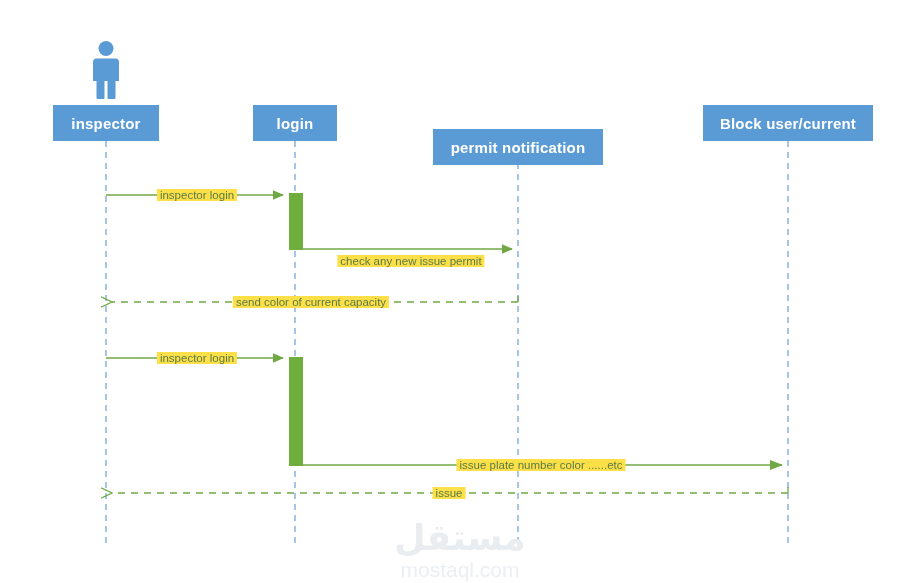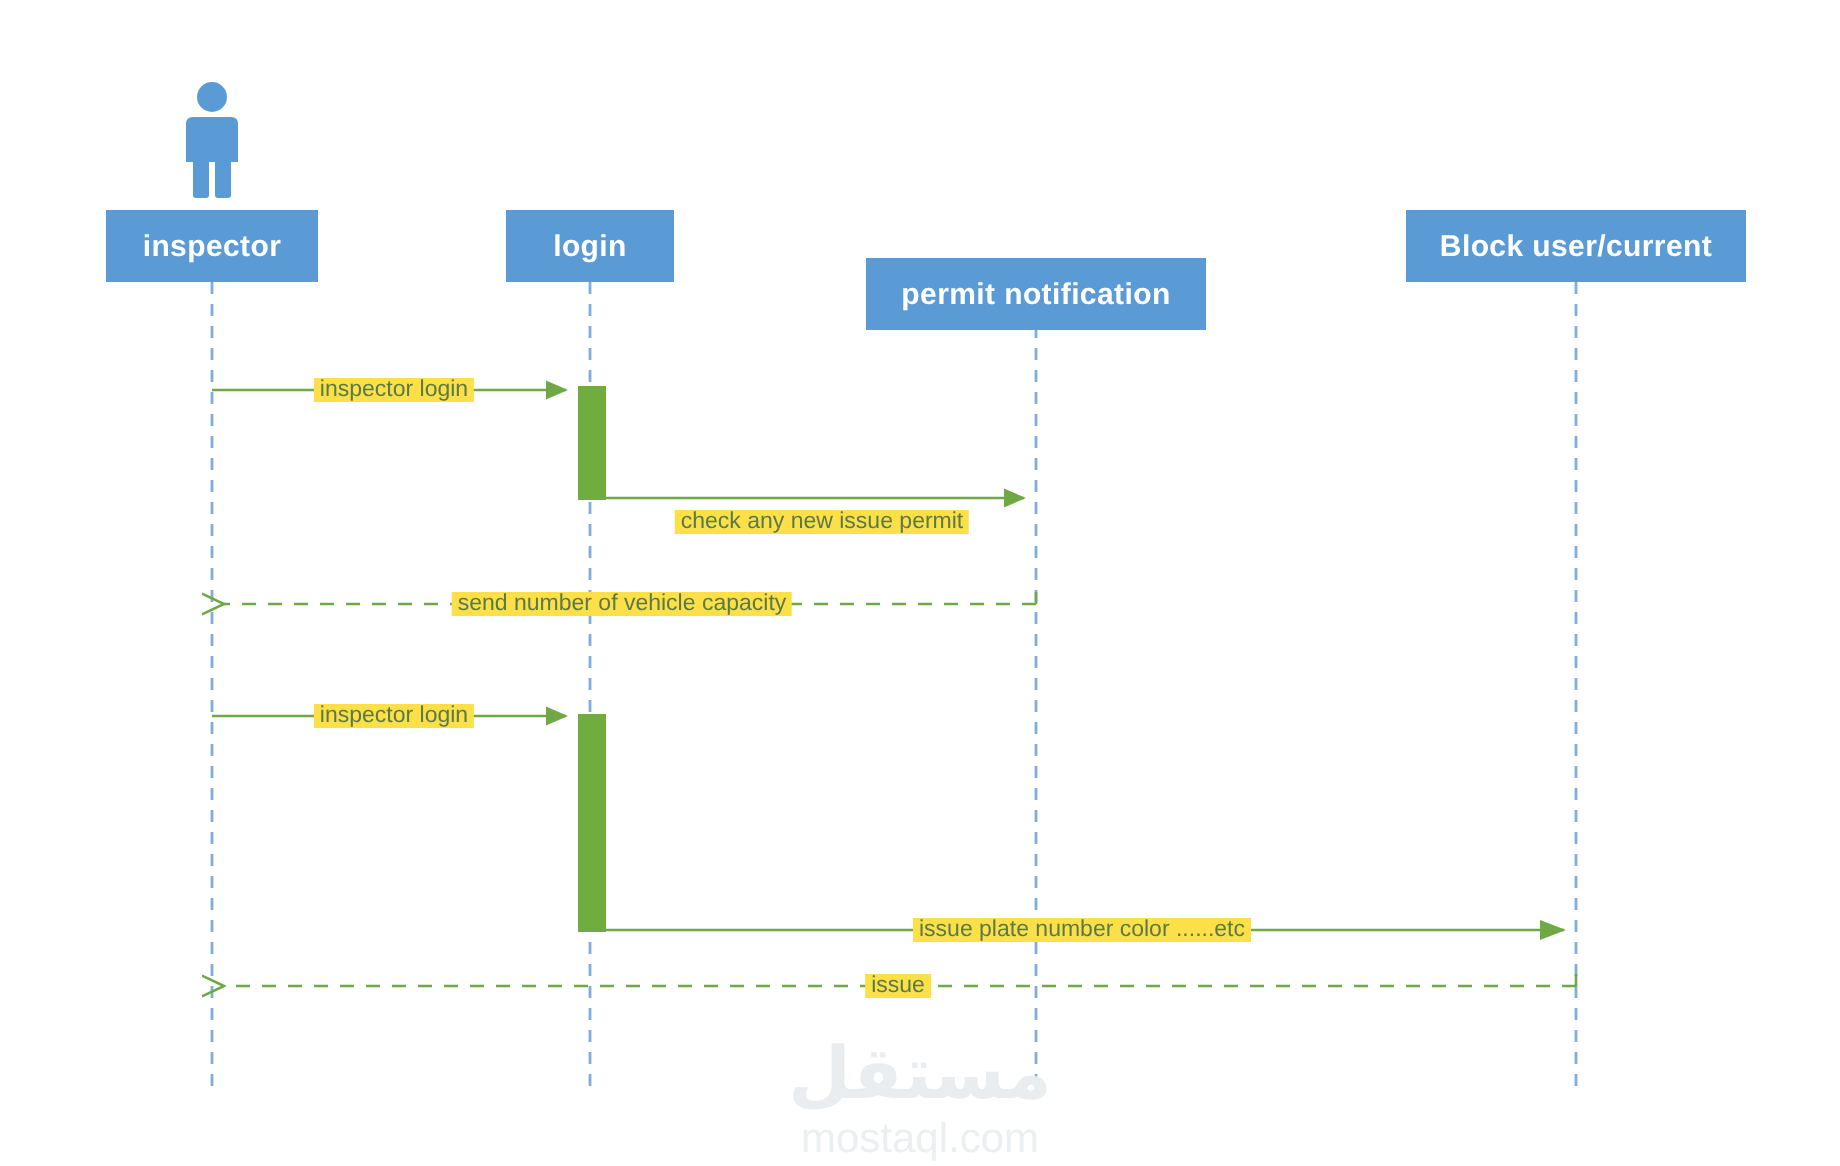--- a/index.html
+++ b/index.html
@@ -131,21 +131,21 @@
   </div>
   <div class="participant-box" style="left:433px; top:105px; width:170px; height:36px;margin-top:24px;">
     <span class="participant-label">permit notification</span>
   </div>
   <div class="participant-box" style="left:703px; top:105px; width:170px; height:36px;">
     <span class="participant-label">Block user/current</span>
   </div>
 
   <div class="msg-label" style="left:197px; top:195px;">inspector login</div>
   <div class="msg-label" style="left:411px; top:249px;margin-top:12px;">check any new issue permit</div>
-  <div class="msg-label" style="left:311px; top:302px;">send number of vehicle capacity</div>
+  <div class="msg-label" style="left:311px; top:302px;">send color of current capacity</div>
   <div class="msg-label" style="left:197px; top:358px;">inspector login</div>
   <div class="msg-label" style="left:541px; top:465px;">issue plate number color ......etc</div>
   <div class="msg-label" style="left:449px; top:493px;">issue</div>
 
   <div class="watermark" style="top:520px;">
     <div class="watermark-ar">مستقل</div>
     <div class="watermark-en">mostaql.com</div>
   </div>
 
 </div>

